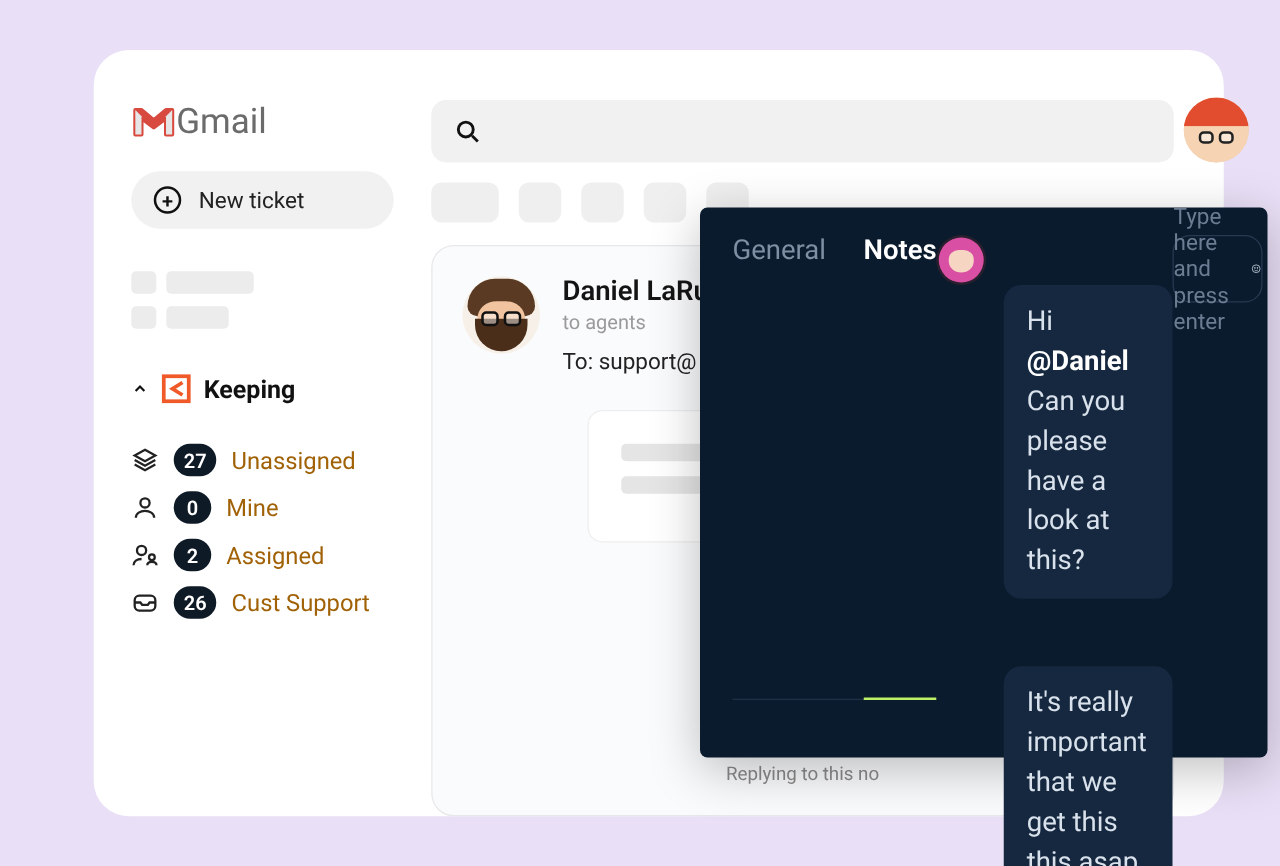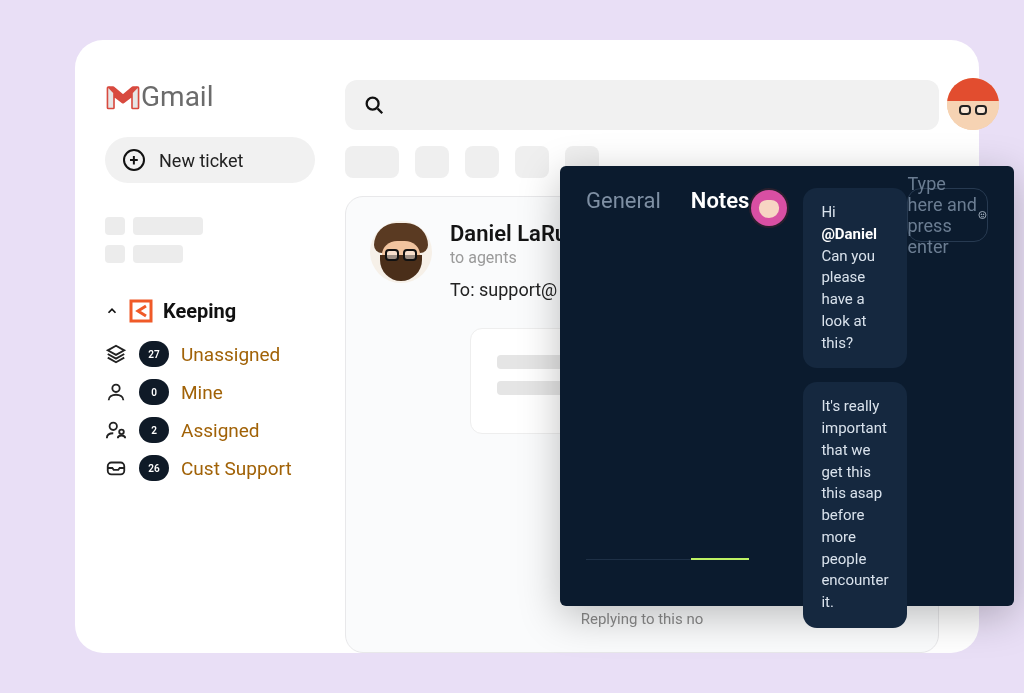--- a/index.html
+++ b/index.html
@@ -89,21 +89,21 @@
       height: 18px;
       background: #ececec;
       border-radius: 4px;
     }
     .ph-line.w1 { width: 70px; }
     .ph-line.w2 { width: 50px; }
     .keeping-header {
       display: flex;
       align-items: center;
       gap: 10px;
-      margin-bottom: 18px;
+      margin-bottom: 32px;
     }
     .chevron-up {
       width: 14px;
       height: 14px;
     }
     .keeping-icon {
       width: 24px;
       height: 24px;
     }
     .keeping-label {
@@ -126,21 +126,21 @@
     }
     .count-badge {
       background: #0f1a27;
       color: #fff;
       border-radius: 999px;
       min-width: 30px;
       height: 26px;
       display: flex;
       align-items: center;
       justify-content: center;
-      font-size: 10px;
+      font-size: 16px;
       font-weight: 600;
       padding: 0 8px;
     }
     .nav-label {
       font-size: 19px;
       color: #a16207;
     }
     
     .main {
       flex: 1;
@@ -318,23 +318,24 @@
       position: absolute; top: 12px; left: 10px; right: 10px; height: 18px; background: #f7d5c3; border-radius: 40% 40% 50% 50%;
     }
     .msg-avatar-spacer {
       width: 40px; flex-shrink: 0;
     }
     .msg-bubble {
       background: #15283f;
       border-radius: 14px;
       padding: 14px 18px;
       color: #d9e2ec;
-      font-size: 15px;
+      font-size: 22px;
       line-height: 1.45;
       flex: 1;
+      margin-top: 40px;
     }
     .mention { font-weight: 700; color: #fff; }
     .notes-input {
       border: 1px solid #273a51;
       border-radius: 14px;
       height: 54px;
       display: flex;
       align-items: center;
       padding: 0 0;
       justify-content: space-between;

